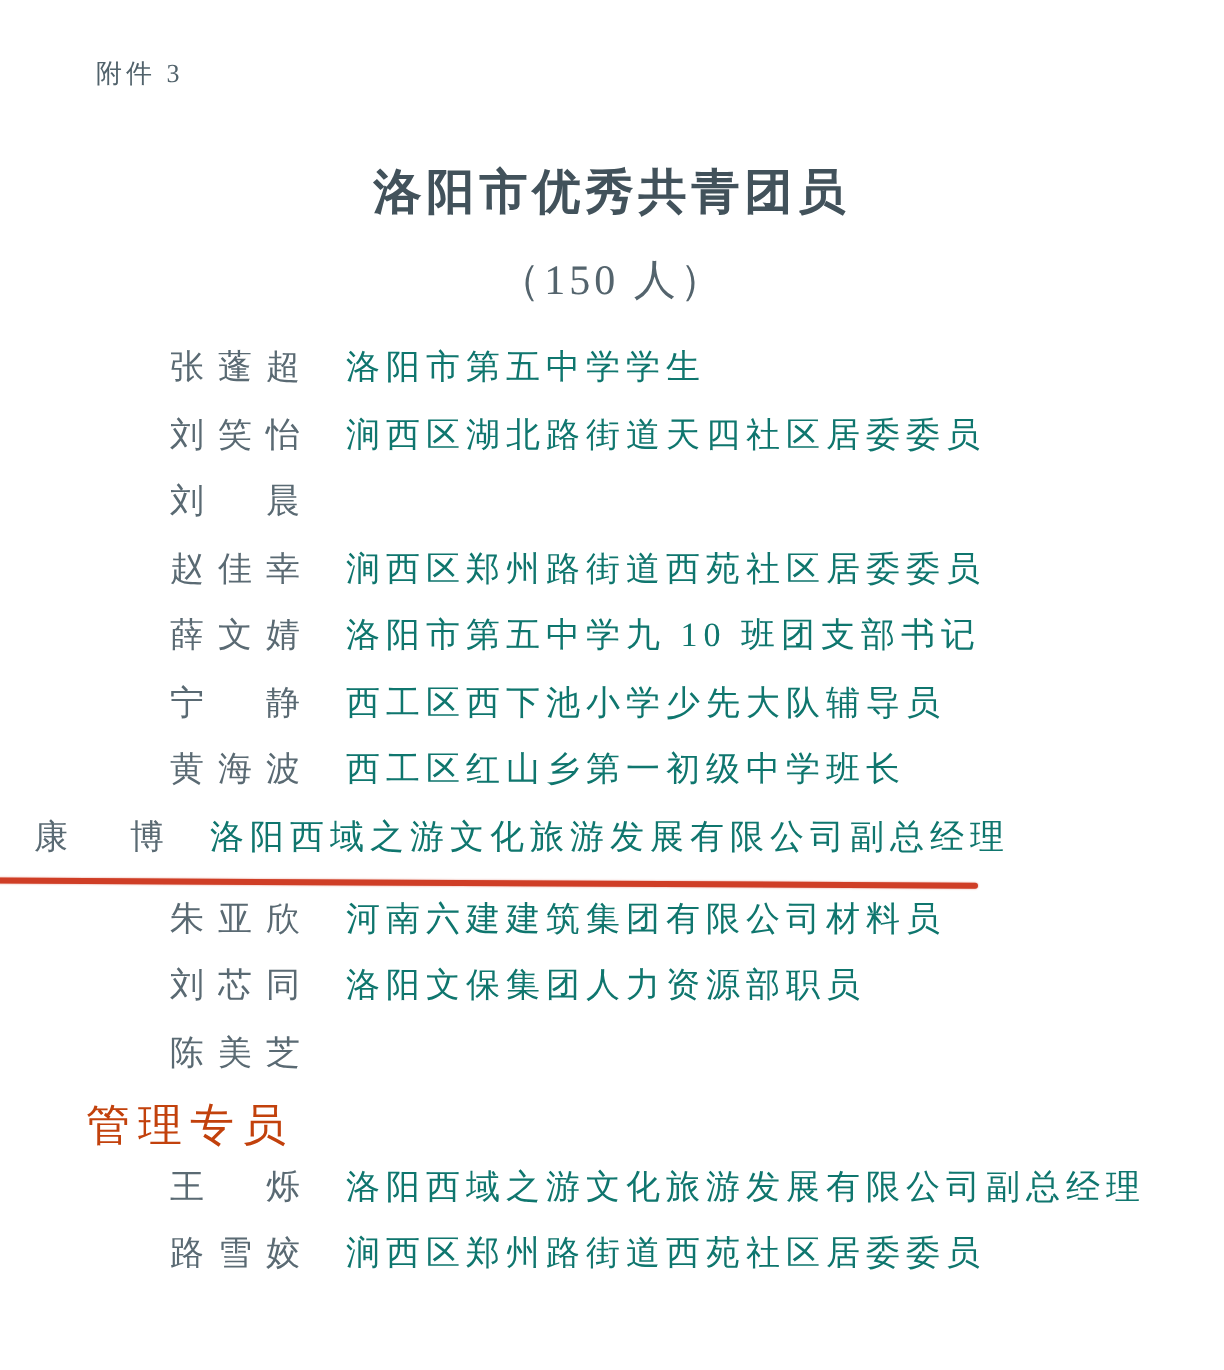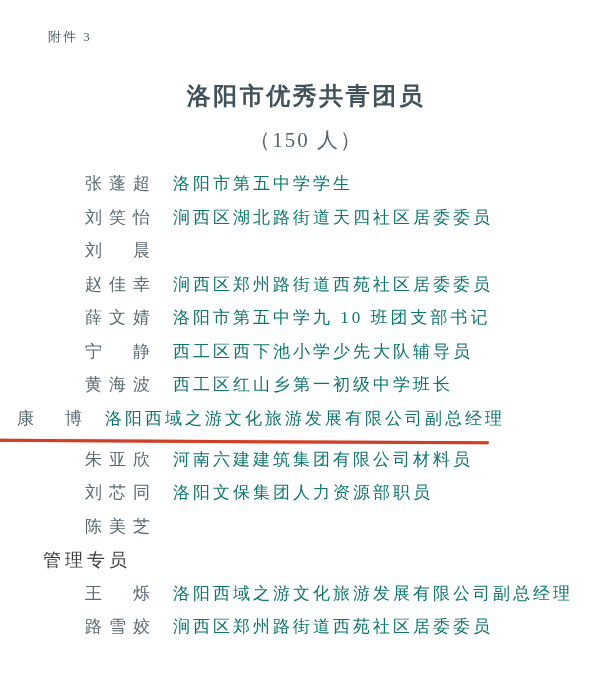--- a/index.html
+++ b/index.html
@@ -88,23 +88,23 @@
     height: 3px;
     background: #cf3e26;
     border-radius: 2px;
     transform: rotate(0.3deg);
     box-shadow: 0 0 1px rgba(207,62,38,0.6);
   }
   .wrap-line {
     padding-left: 43px;
     height: 23px;
     margin-bottom: 10.5px;
-    font-size: 18px;
+    font-size: 22px;
     letter-spacing: 4px;
-    color: #404040;
+    color: #c2410c;
     white-space: nowrap;
   }
 </style>
 </head>
 <body>
 
 <div class="page">
 
   <div class="attachment-label">附件 3</div>
 

